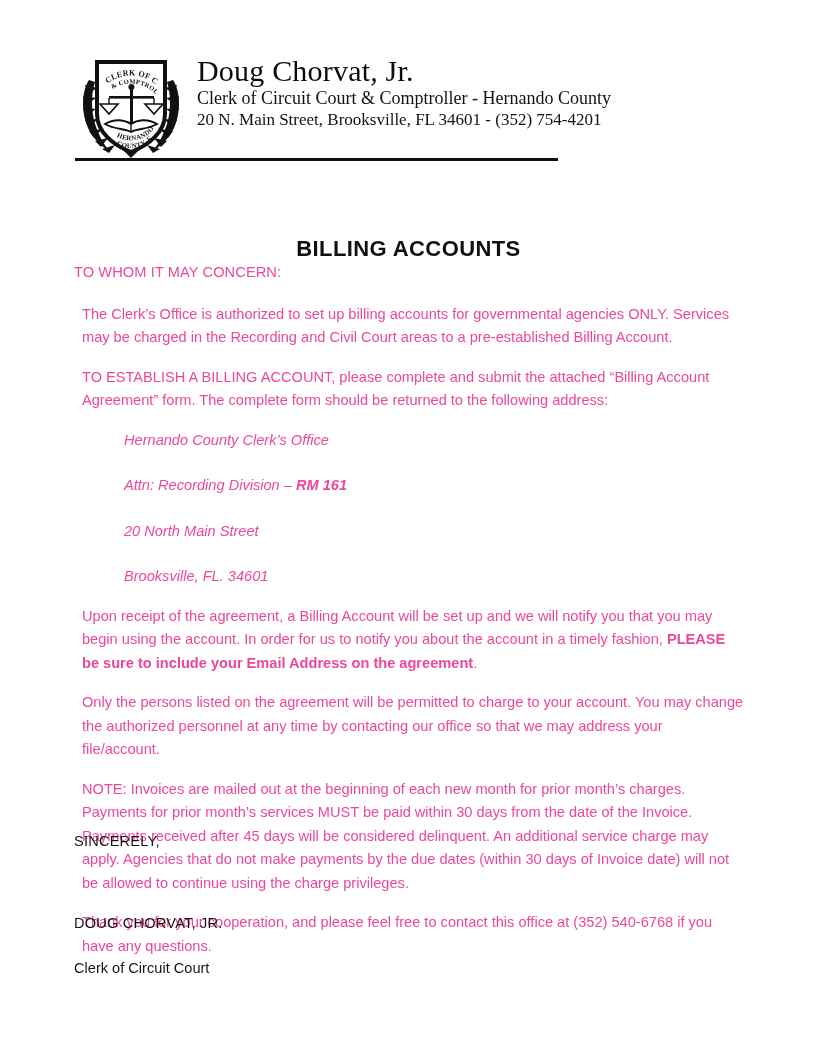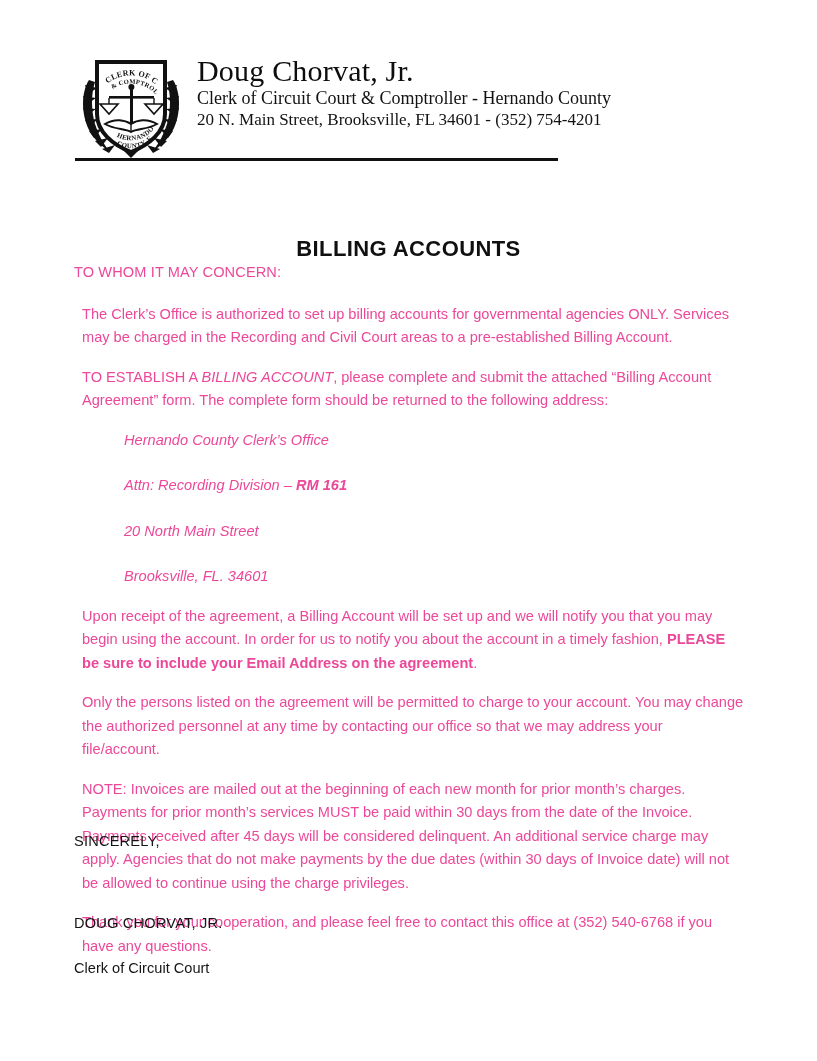--- a/index.html
+++ b/index.html
@@ -103,21 +103,21 @@
   }
   .addr {
     margin: 0 0 0 50px;
   }
   .addr .addr-line {
     margin: 0 0 22px 0;
     font-style: italic;
   }
   .addr .addr-line:last-child { margin-bottom: 4px; }
   .addr-block-wrap { margin: 0 0 16px 0; }
-  .it { font-style: italic; }
+  .it { }
   .b { font-weight: bold; }
 
   .sig-block {
     position: absolute;
     left: 74px;
     top: 830px;
     width: 500px;
     font-size: 14.6px;
     line-height: 23.5px;
     color: #151515;

